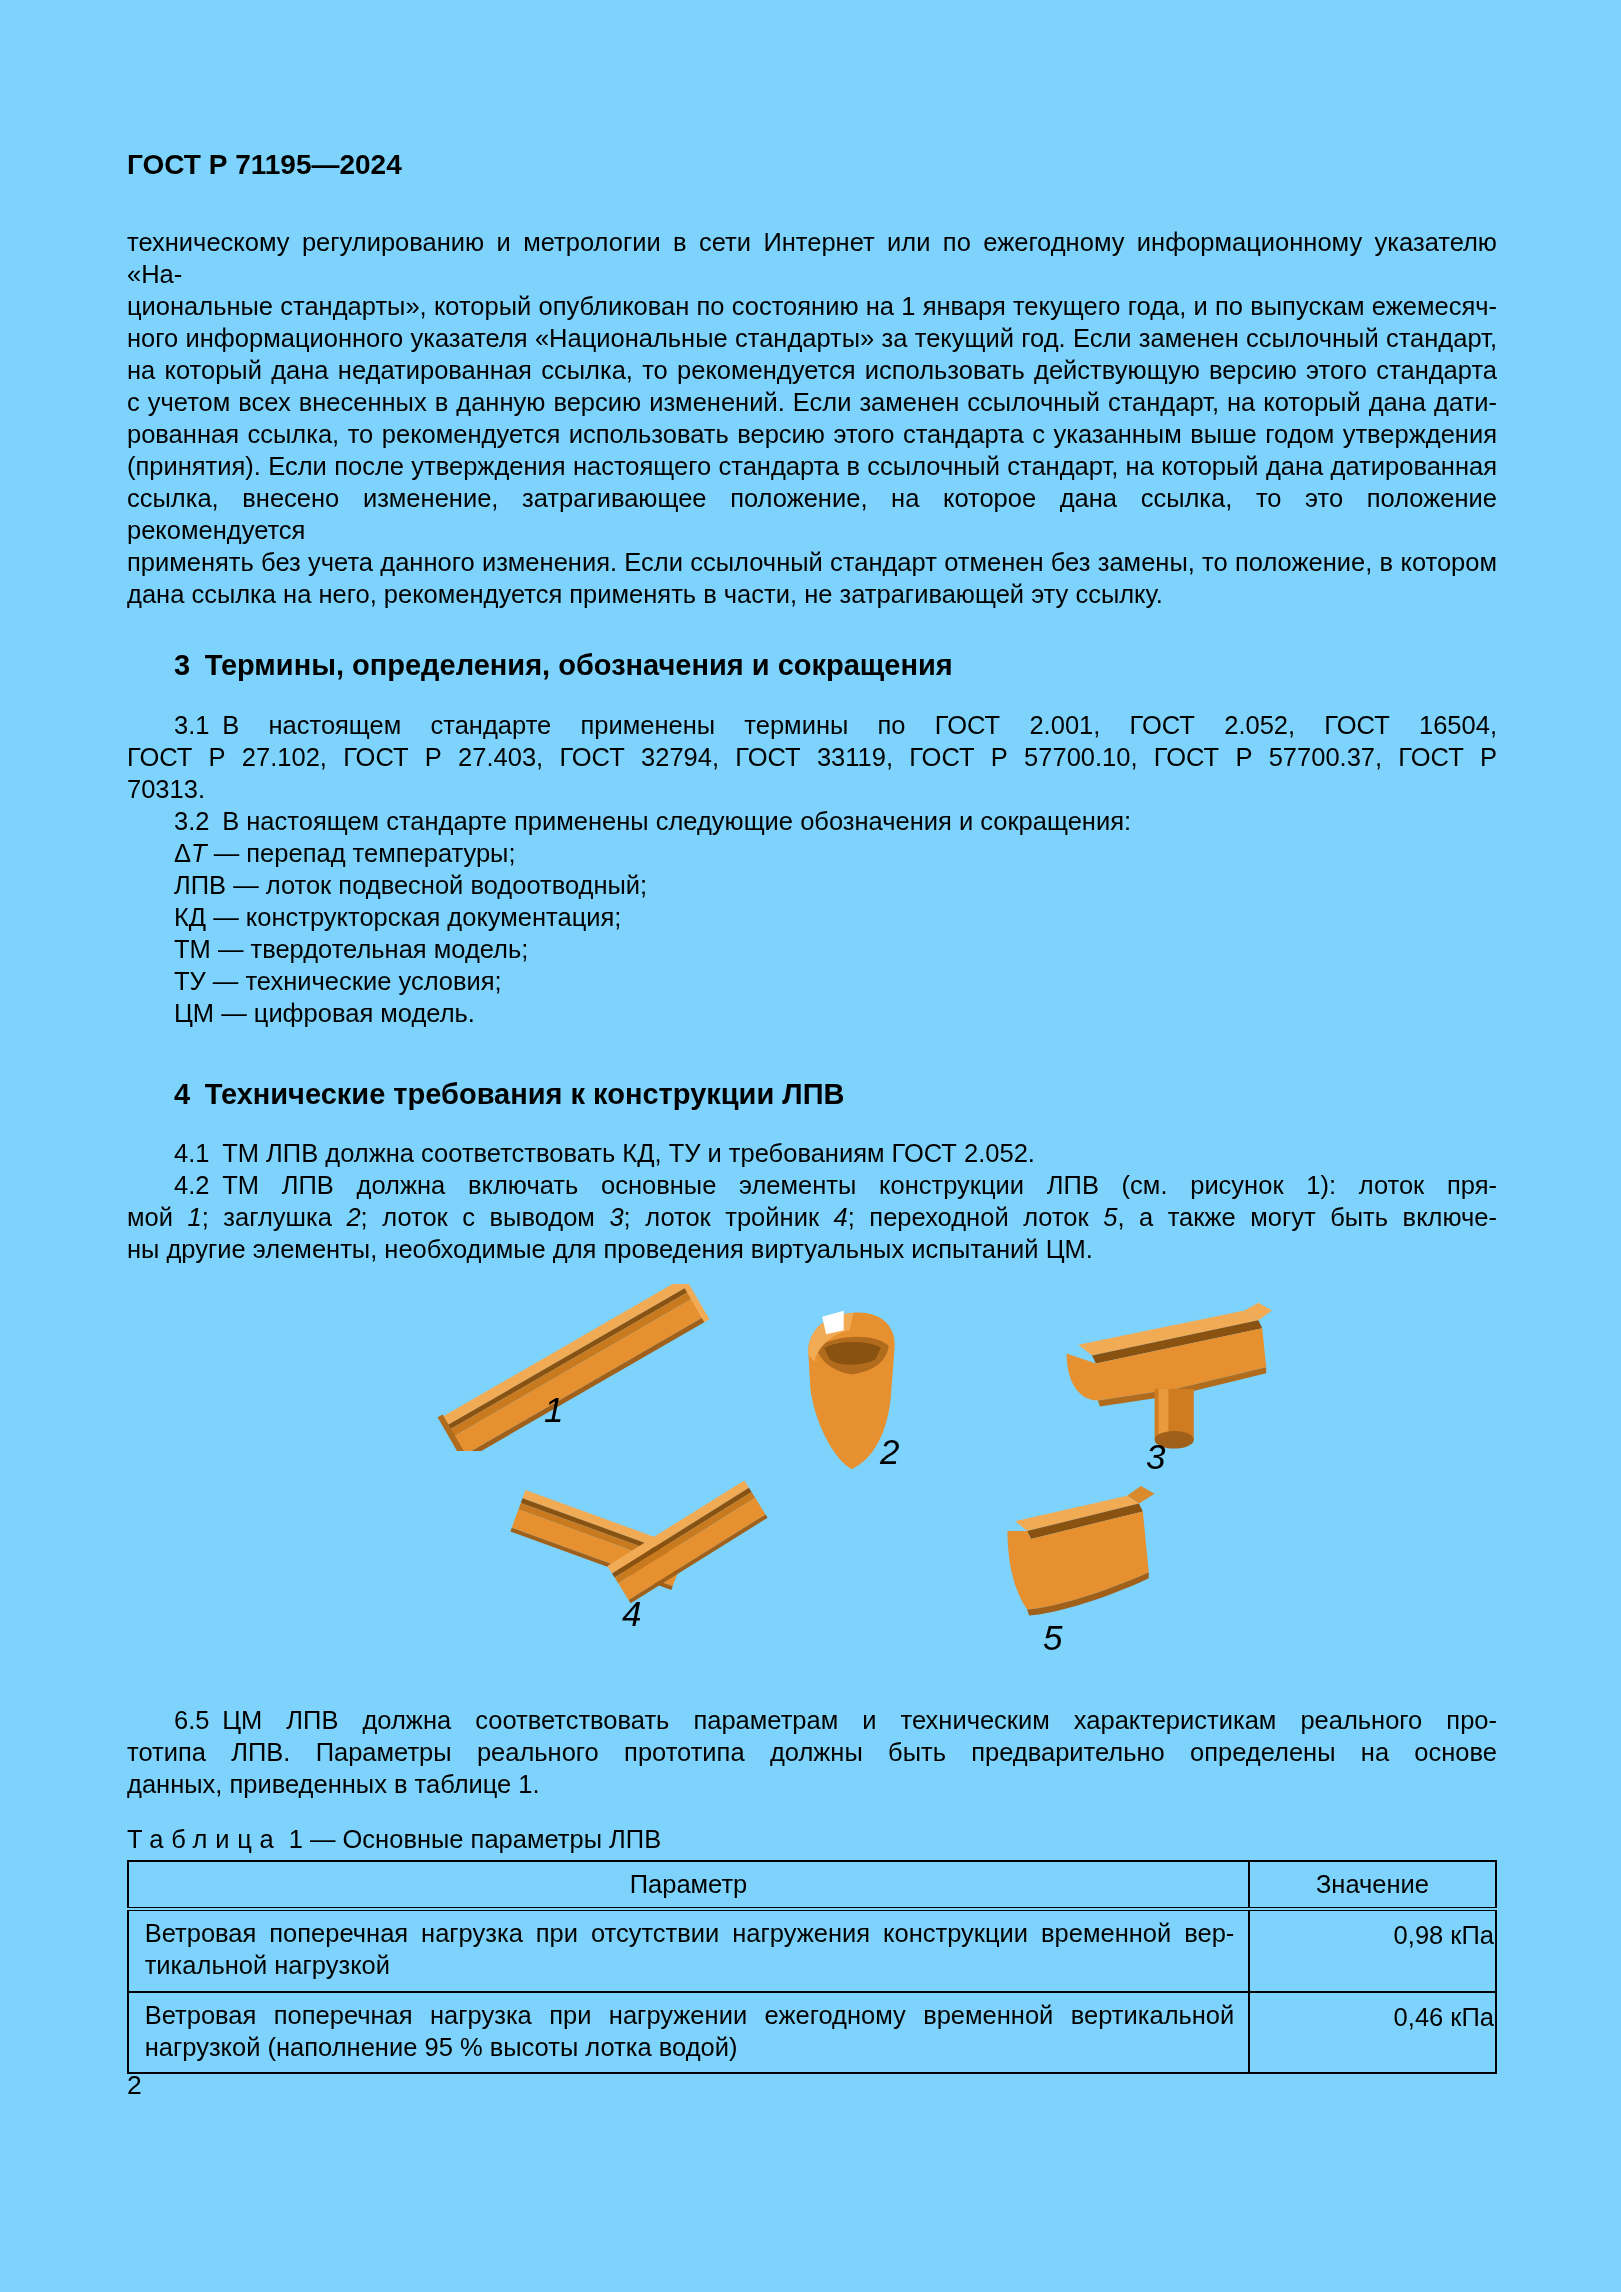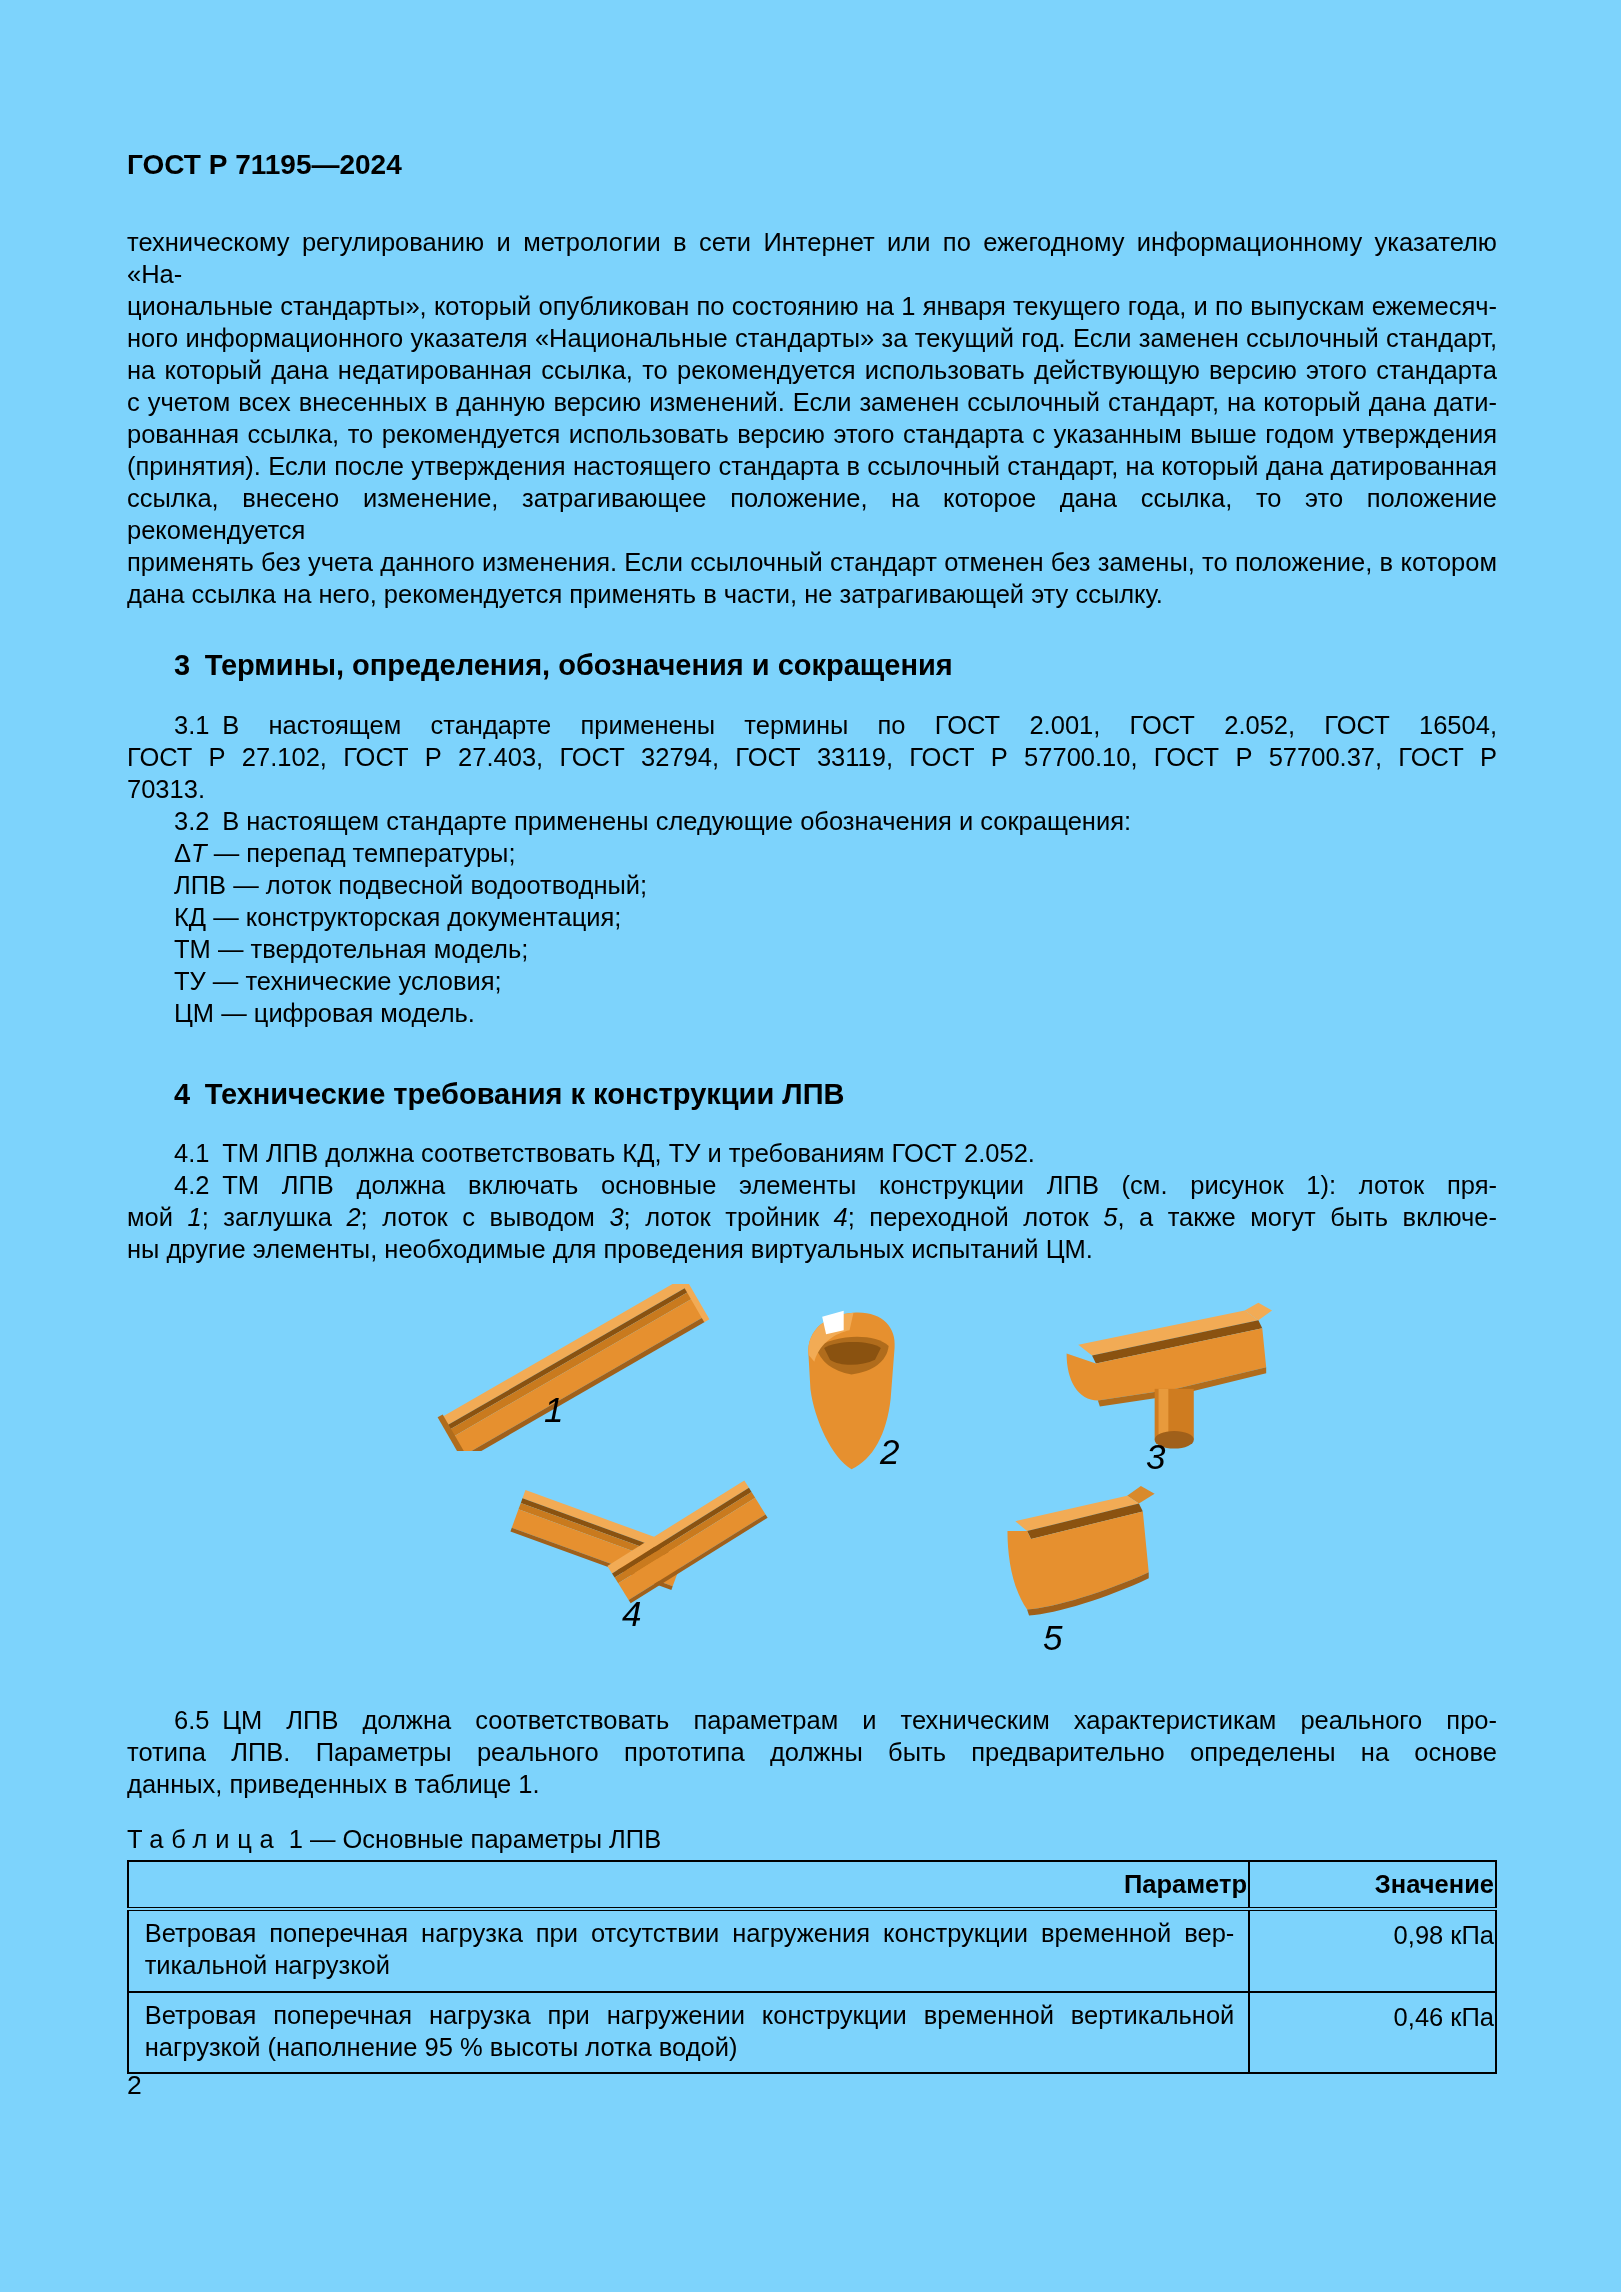--- a/index.html
+++ b/index.html
@@ -17,21 +17,21 @@
   .sec4{margin-top:49px;margin-bottom:25.5px;}
   .figure{position:relative;height:392px;margin-top:11.8px;}
   .fig-el{position:absolute;}
   .fig-label{position:absolute;font-size:35px;font-style:italic;font-weight:400;}
   .fig-caption{text-align:center;font-size:25.5px;margin-top:7.8px;}
   .p43{margin-top:35px;}
   .tbl-caption{font-size:25.5px;margin-top:25.5px;margin-bottom:0;}
   .tcap-label{letter-spacing:7.8px;}
   table.t1{border-collapse:collapse;width:1370px;margin-top:5.9px;}
   .t1 th,.t1 td{border:2.9px solid #000;font-size:25.5px;}
-  .t1 th{font-weight:700;height:43px;text-align:right;border-bottom:4.9px double #000;border-radius:10px;}
+  .t1 th{font-weight:400;height:43px;text-align:center;border-bottom:4.9px double #000;border-radius:10px;}
   .t1 td.param{padding:5.9px 13.7px 9.8px 15.7px;vertical-align:top;line-height:32px;}
   .t1 td.val{width:243px;text-align:right;vertical-align:top;padding-top:9.8px;}
   .page-num{position:absolute;left:127px;top:2070px;font-size:26.5px;}
 </style>
 </head>
 <body>
 
 <div class="page">
   <div class="content">
 
@@ -164,21 +164,21 @@
       <tbody>
         <tr>
           <td class="param">
             <div class="line j">Ветровая поперечная нагрузка при отсутствии нагружения конструкции временной вер-</div>
             <div class="line">тикальной нагрузкой</div>
           </td>
           <td class="val">0,98 кПа</td>
         </tr>
         <tr>
           <td class="param">
-            <div class="line j">Ветровая поперечная нагрузка при нагружении конструкции временной вертикальной</div>
+            <div class="line j">Ветровая поперечная нагрузка при нагружении ежегодному временной вертикальной</div>
             <div class="line">нагрузкой (наполнение 95 % высоты лотка водой)</div>
           </td>
           <td class="val">0,46 кПа</td>
         </tr>
       </tbody>
     </table>
 
   </div>
 
   <div class="page-num">2</div>

